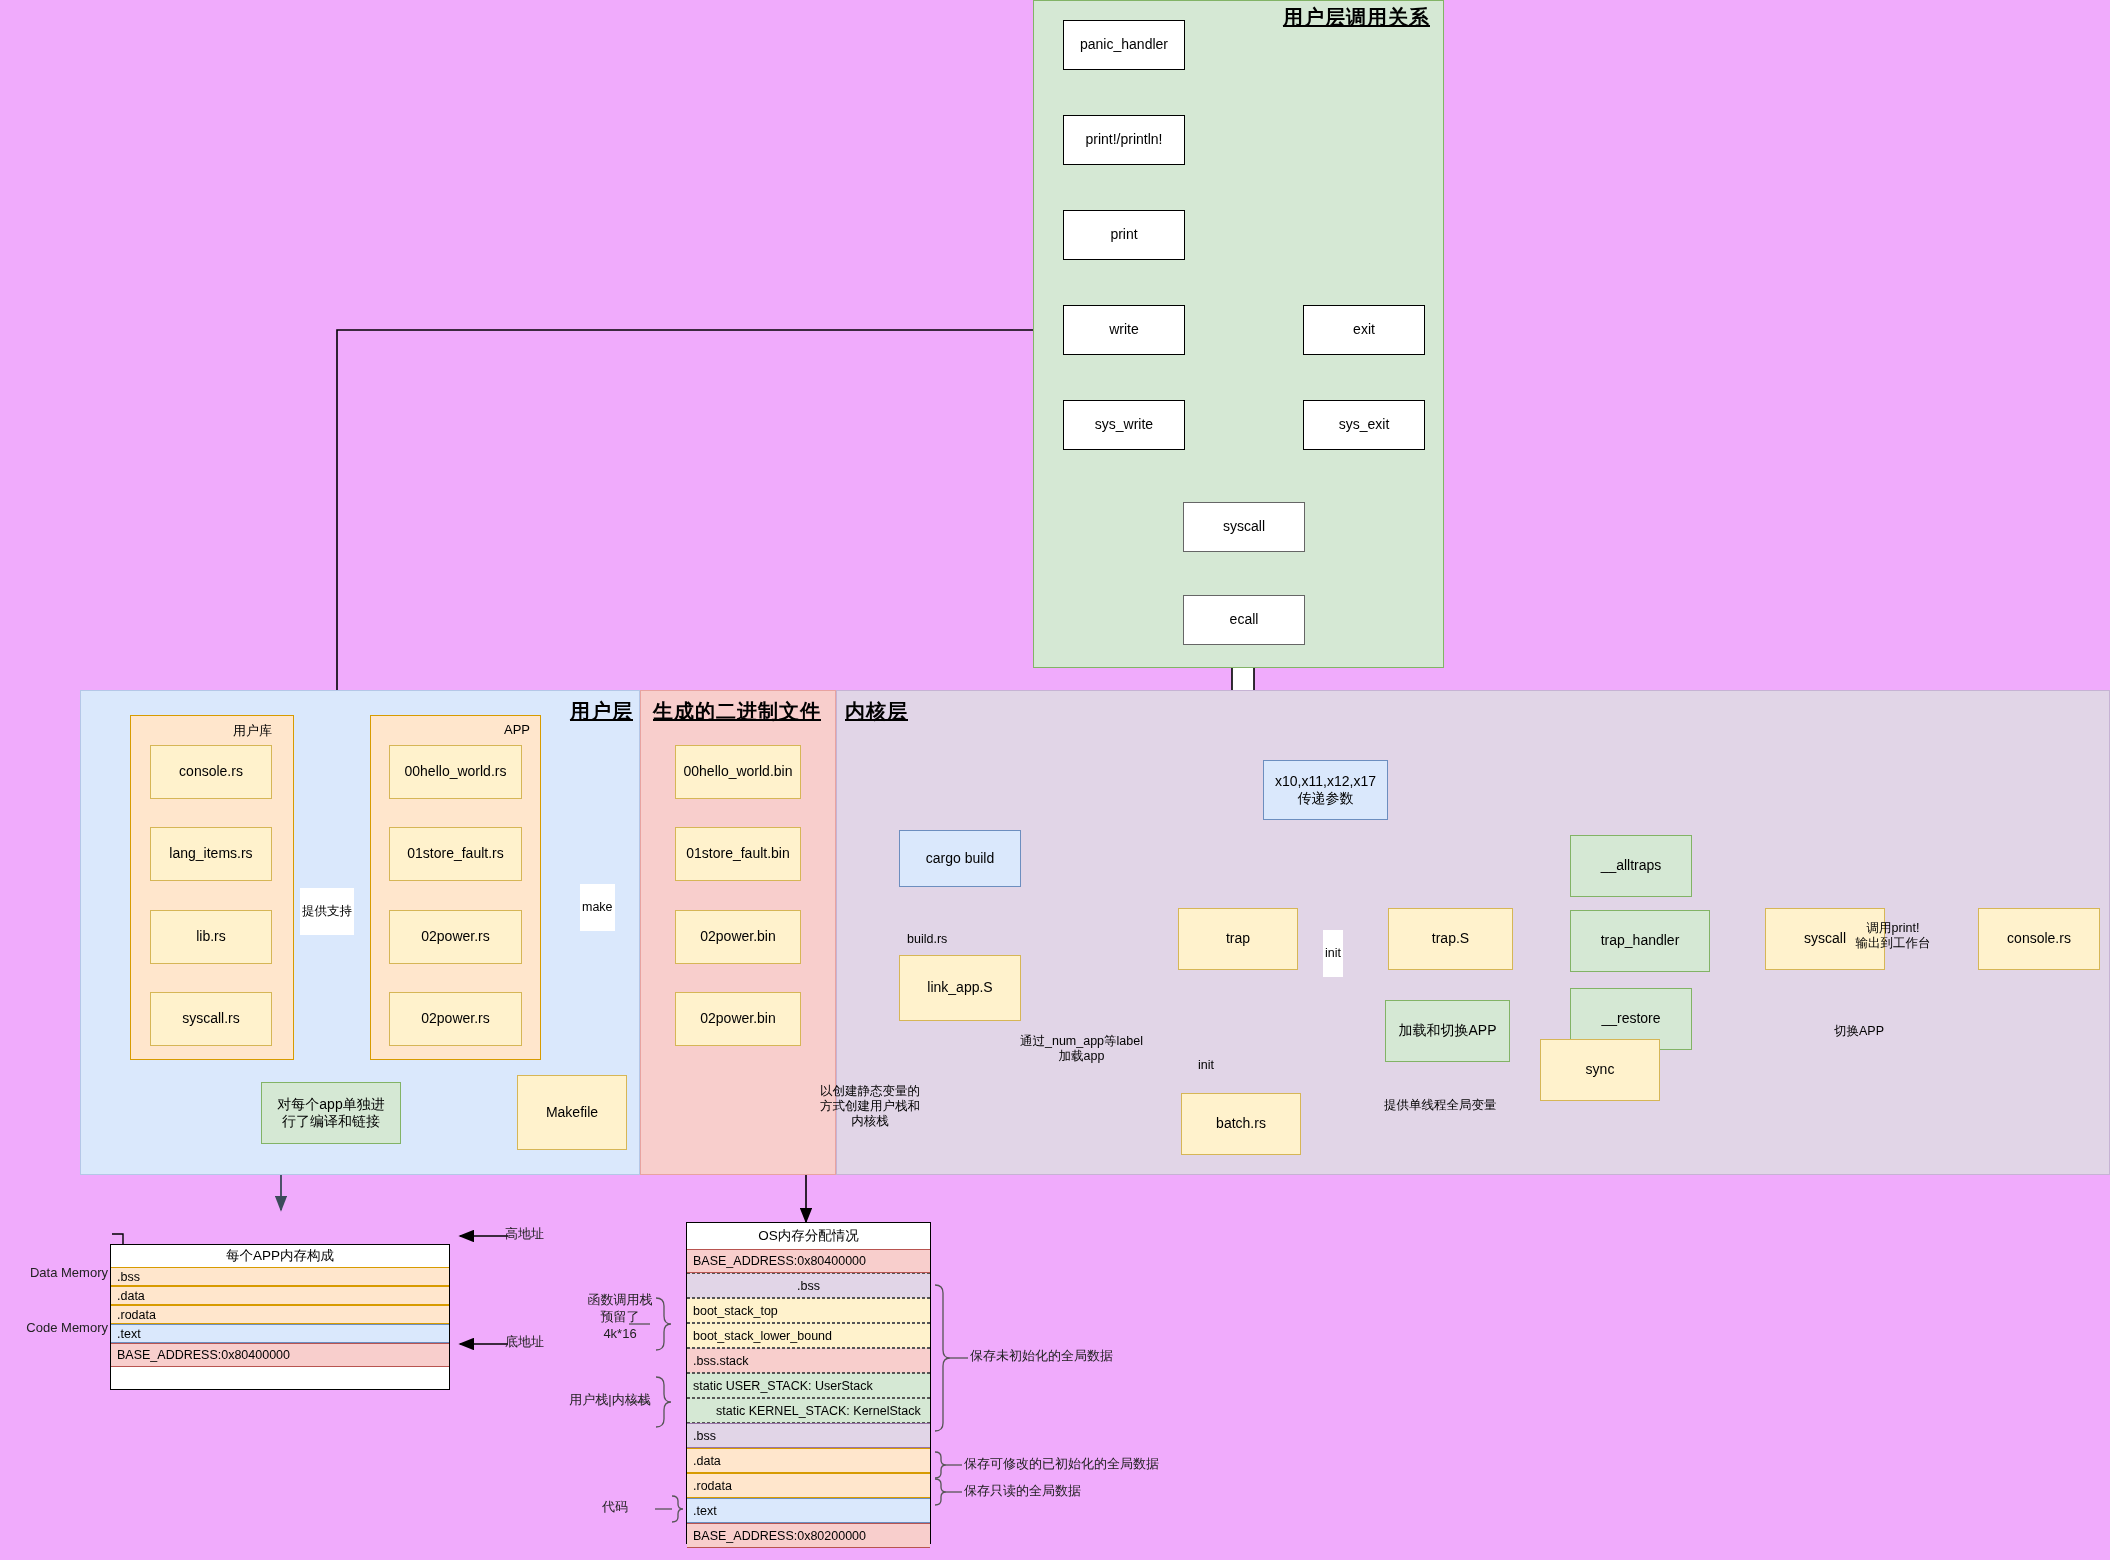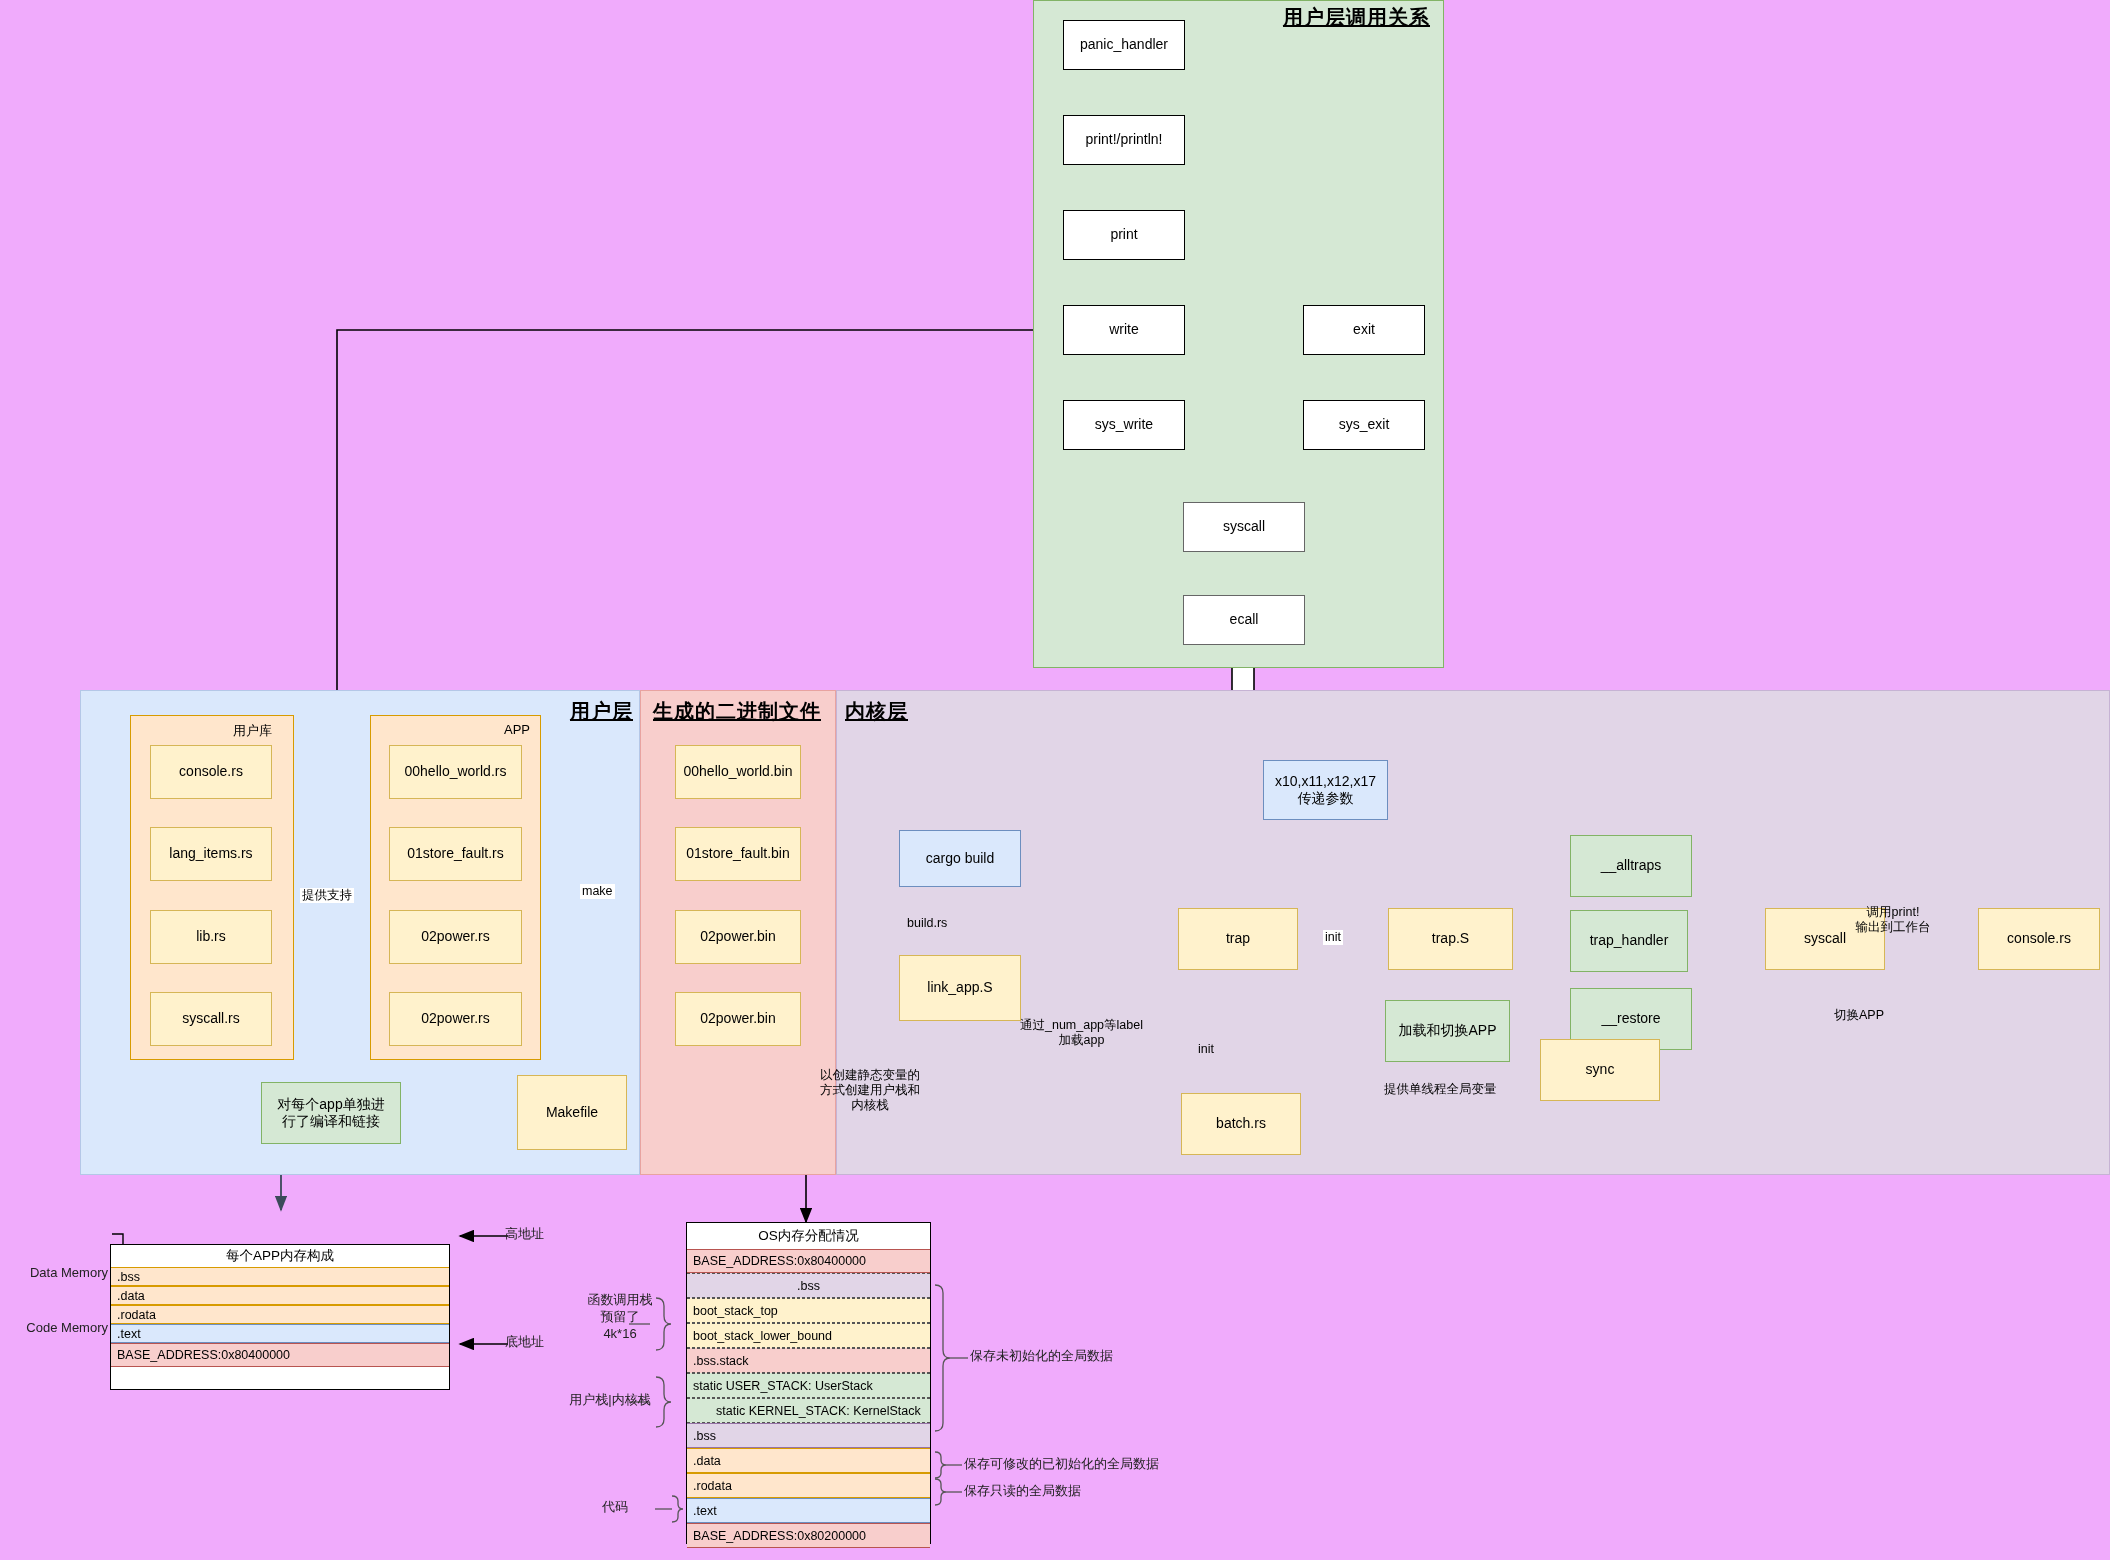--- a/index.html
+++ b/index.html
@@ -24,21 +24,21 @@
   .n-white-g{background:#ffffff;border:1.5px solid #666666;}
   .n-yellow{background:#fff2cc;border:1px solid #d6b656;}
   .n-orange{background:#ffe6cc;border:1px solid #d79b00;}
   .n-greenb{background:#d5e8d4;border:1px solid #82b366;}
   .n-blueb {background:#dae8fc;border:1px solid #6c8ebf;}
 
   .grouplabel{position:absolute;font-size:13px;color:#000;}
 
   
   .elabel{position:absolute;font-size:12.5px;color:#000;background:#ffffff;
-          padding:0 2px;white-space:nowrap;line-height:1.2;}
+          padding:16px 2px;white-space:nowrap;line-height:1.2;}
   .elabel.nobg{background:transparent;}
   .elabel.multi{white-space:pre-line;text-align:center;}
 
   
   .memtbl{position:absolute;box-sizing:border-box;border:1px solid #000;background:#fff;}
   .memhdr{box-sizing:border-box;height:22px;display:flex;align-items:center;
           justify-content:center;font-size:13.5px;color:#000;background:#fff;}
   .memrow{box-sizing:border-box;display:flex;align-items:center;font-size:12.5px;
           color:#000;padding-left:6px;height:19px;}
   .memrow.ctr{justify-content:center;padding-left:0;}
@@ -212,21 +212,21 @@
 内核栈</div>
 
   <div class="node n-blueb" style="left:1263px;top:760px;width:125px;height:60px;">x10,x11,x12,x17
 传递参数</div>
 
   <div class="node n-yellow" style="left:1178px;top:908px;width:120px;height:62px;">trap</div>
   <div class="node n-yellow" style="left:1388px;top:908px;width:125px;height:62px;">trap.S</div>
   <div class="elabel" style="left:1323px;top:930px;">init</div>
 
   <div class="node n-greenb" style="left:1570px;top:835px;width:122px;height:62px;">__alltraps</div>
-  <div class="node n-greenb" style="left:1570px;top:910px;width:118px;height:62px;">trap_handler</div>
+  <div class="node n-greenb" style="left:1570px;top:910px;width:140px;height:62px;">trap_handler</div>
   <div class="node n-greenb" style="left:1570px;top:988px;width:122px;height:62px;">__restore</div>
 
   <div class="node n-yellow" style="left:1765px;top:908px;width:120px;height:62px;">syscall</div>
   <div class="node n-yellow" style="left:1978px;top:908px;width:122px;height:62px;">console.rs</div>
   <div class="elabel nobg multi" style="left:1893px;top:905px;transform:translateX(-50%);">调用print!
 输出到工作台</div>
   <div class="elabel nobg" style="left:1832px;top:1008px;">切换APP</div>
 
   <div class="node n-greenb" style="left:1385px;top:1000px;width:125px;height:62px;">加载和切换APP</div>
   <div class="node n-yellow" style="left:1181px;top:1093px;width:120px;height:62px;">batch.rs</div>

